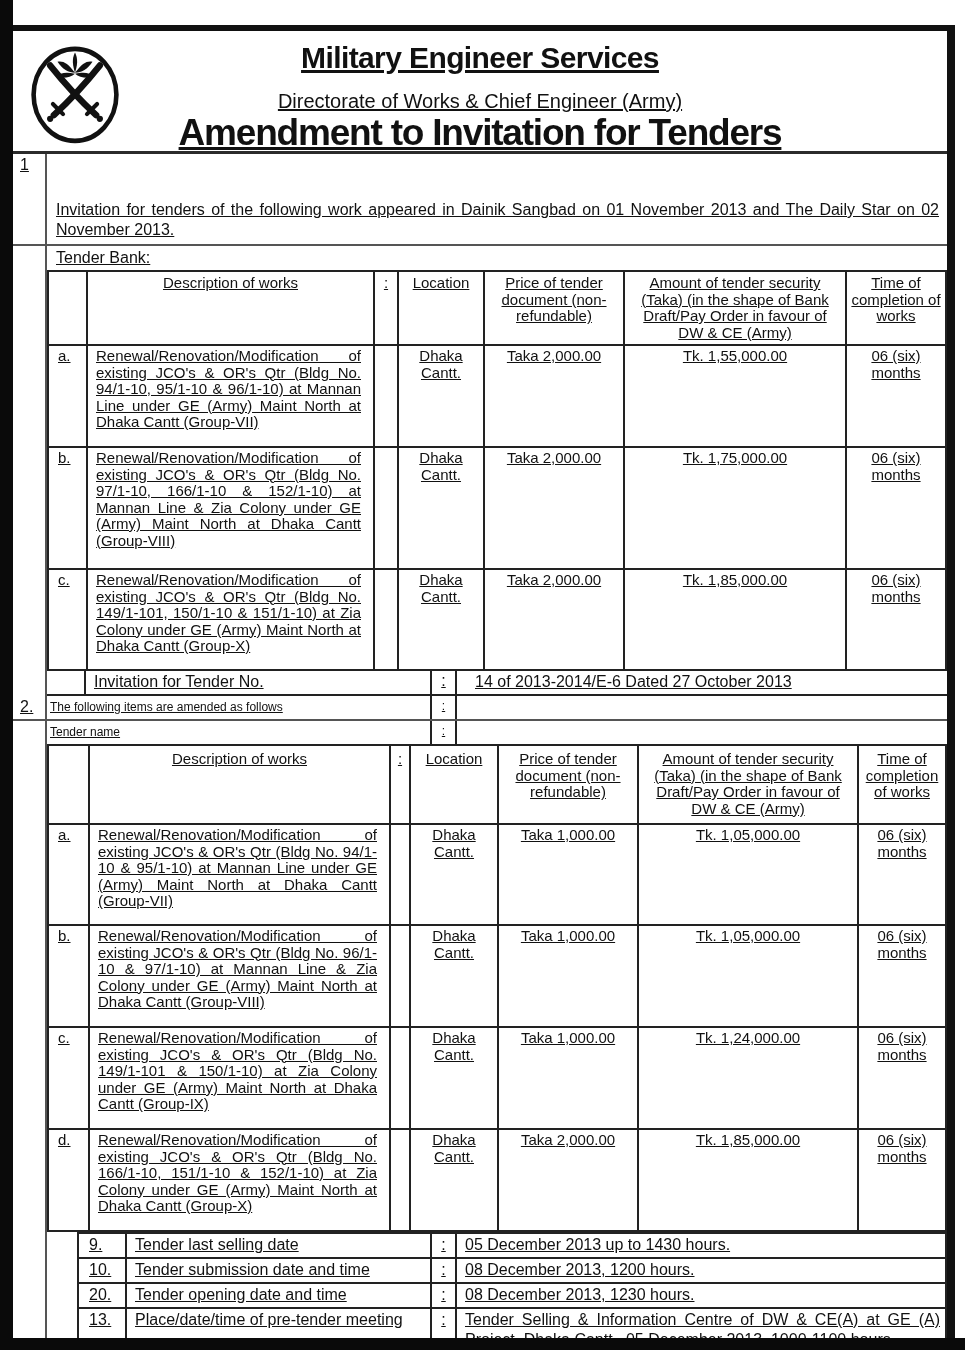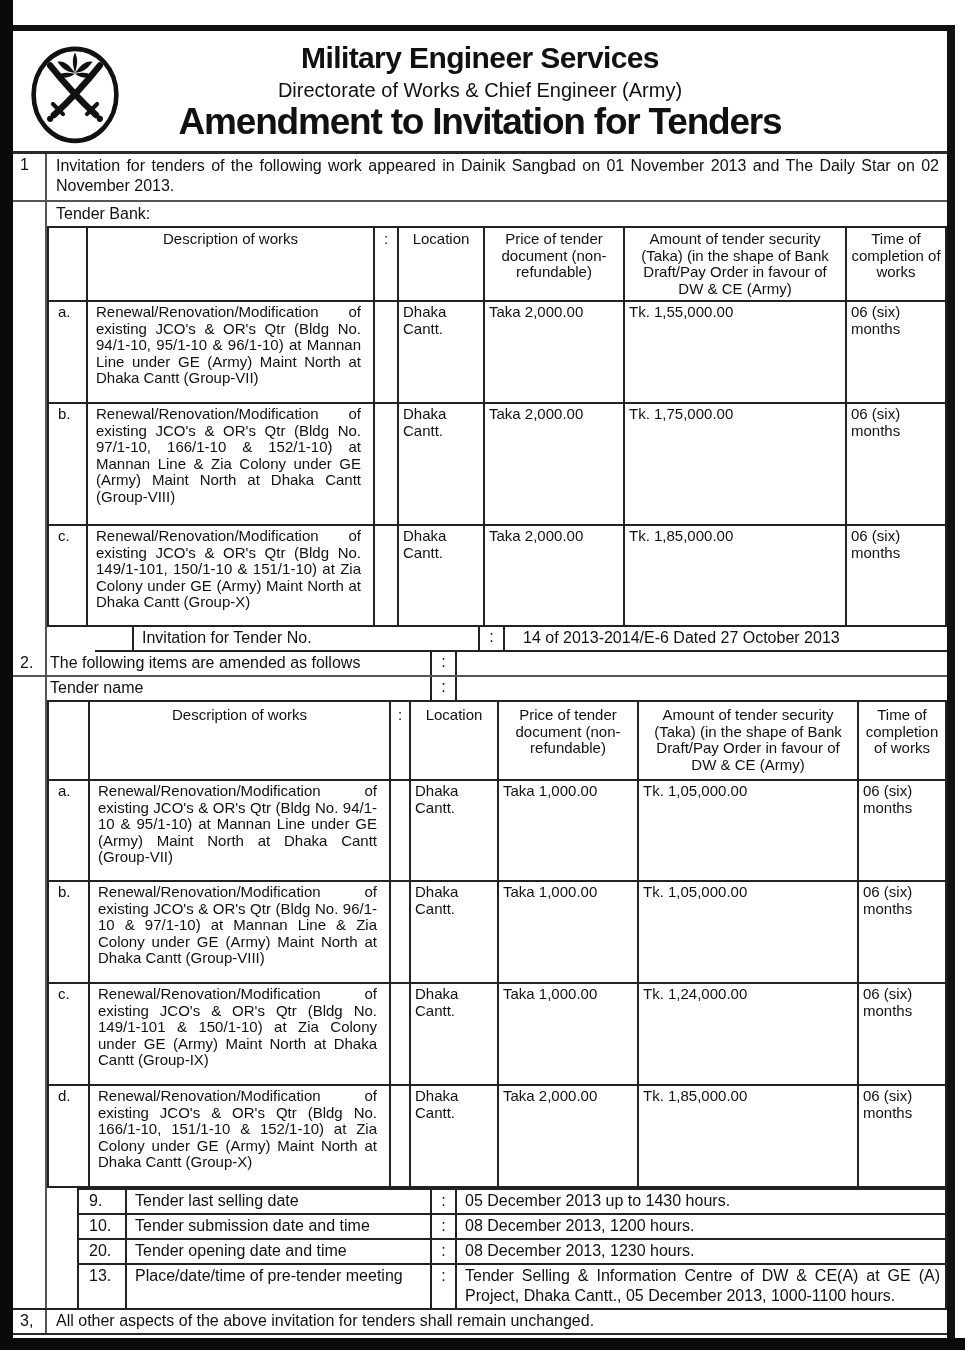--- a/index.html
+++ b/index.html
@@ -4,59 +4,59 @@
 <style>
   * { box-sizing: border-box; margin: 0; padding: 0; }
   html,body { background:#ffffff; }
   body { width:965px; font-family:"Liberation Sans", sans-serif; color:#111; }
 
   .page { position:relative; width:965px; height:1350px; background:#fff; overflow:hidden; }
   .edge-left  { position:absolute; left:0; top:0; width:13px; height:1350px; background:#0a0a0a; }
   .edge-bottom{ position:absolute; left:0; top:1338px; width:965px; height:12px; background:#0a0a0a; }
 
   .doc { position:absolute; left:13px; top:25px; width:942px; height:1313px;
-         border-top:6px solid #111; border-right:8px solid #111; overflow:hidden; background:#fff; }
+         border-top:6px solid #111; border-right:8px solid #111; overflow:hidden; background:#fff;text-decoration:underline; }
 
   
   .masthead { position:relative; height:120px; text-align:center; padding-top:10px; }
   .crest { position:absolute; left:16px; top:10px; }
   .org   { font-size:30px; font-weight:bold; letter-spacing:-0.6px; line-height:33px; }
-  .dept  { font-size:20px; line-height:24px; margin-top:4px; }
+  .dept  { font-size:20px; line-height:24px; margin-top:15px; }
   .title { font-size:37px; font-weight:bold; letter-spacing:-1.2px; line-height:40px; }
 
   .grid { border-top:3px solid #2b2b2b; }
   .orow { display:flex; }
   .sepb { border-bottom:2px solid #555; }
   .ncol { flex:0 0 34px; border-right:2px solid #555; padding:2px 1px 0 7px; font-size:16px; }
   .ccol { flex:1; min-width:0; font-size:16px; line-height:20px; padding:2px 8px 4px 9px; }
   .ccol.p0 { padding:0; }
-  .intro { text-align:justify; }
+  .intro { text-align:justify;margin-top:44px; }
   .tn .ccol { padding-bottom:2px; }
 
   
   .wtab { border-collapse:collapse; width:100%; table-layout:fixed;
           font-size:15px; line-height:16.5px; }
   .wtab th, .wtab td { border:2px solid #222; vertical-align:top; font-weight:normal; padding:2px 4px 3px; }
   .wtab th { text-align:center; padding-top:3px; }
   .wtab td.desc { text-align:justify; padding:2px 12px 3px 8px;border-radius:15px; }
   .wtab td.ser  { padding-left:9px; }
-  .wtab td.cc   { text-align:left; }
+  .wtab td.cc   { text-align:center; }
   tr.h101 { height:101px; } tr.h102 { height:102px; } tr.h122 { height:122px; }
   .t2head th { padding-top:5px; padding-bottom:6px; }
 
   
-  .inv { display:flex; border-bottom:2px solid #222; font-size:16px; line-height:20px;margin-left:48px; }
+  .inv { display:flex; border-bottom:2px solid #222; font-size:16px; line-height:20px; }
   .inv > div { border-right:2px solid #222; }
   .inv .i1 { flex:0 0 39px; }
   .inv .i2 { flex:0 0 346px; padding:1px 4px 2px 8px; }
   .inv .i3 { flex:0 0 25px; text-align:center; }
   .inv .i4 { flex:1; border-right:none; padding:1px 4px 2px 18px; }
 
   
-  .lblrow { display:flex; font-size:16px; line-height:20px; }
+  .lblrow { display:flex; font-size:12px; line-height:20px; }
   .lblrow .l1 { flex:0 0 385px; border-right:2px solid #222; padding:1px 4px 2px 3px; }
   .lblrow .l2 { flex:0 0 25px; border-right:2px solid #222; text-align:center; }
   .lblrow .l3 { flex:1; }
 
   
   .sched { border-collapse:collapse; table-layout:fixed; margin-left:30px;
            width:calc(100% - 30px); font-size:16px; line-height:20px; }
   .sched td { border:2px solid #222; vertical-align:top; padding:1px 5px 2px 8px; }
   .sched td.no { text-align:left; padding-left:10px; }
   .sched td.cl { text-align:center; padding-left:0; padding-right:0; }

